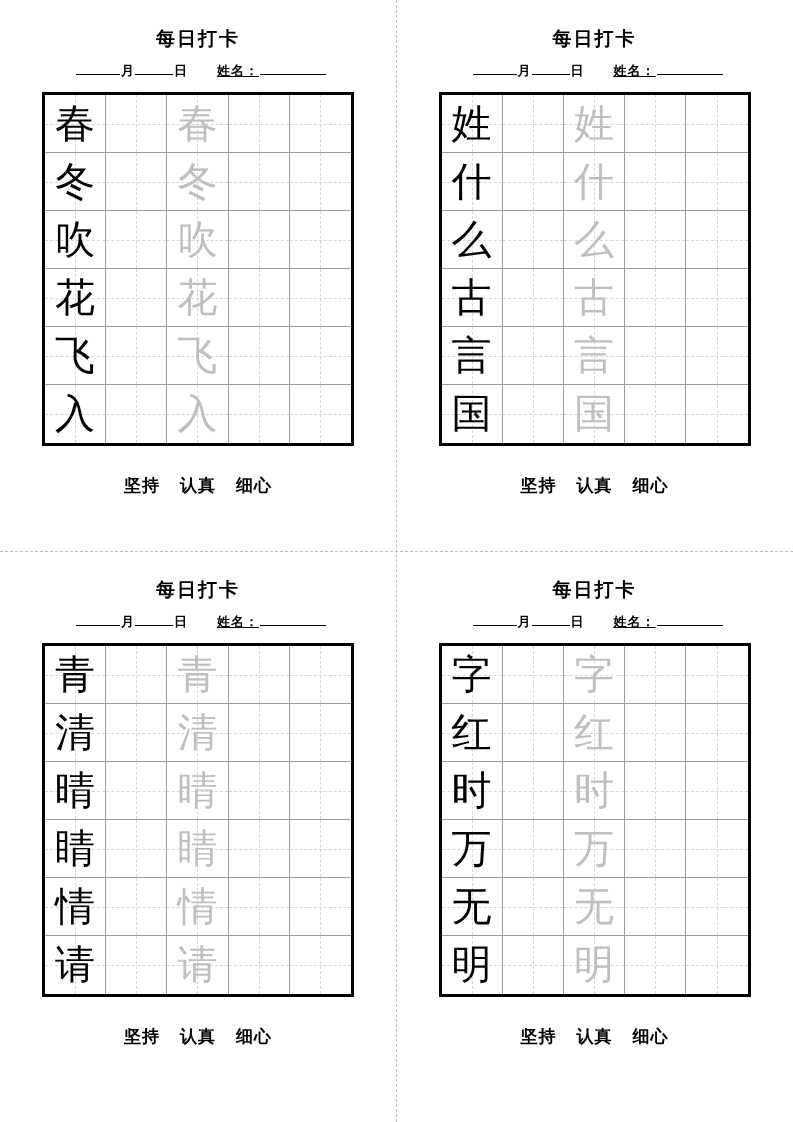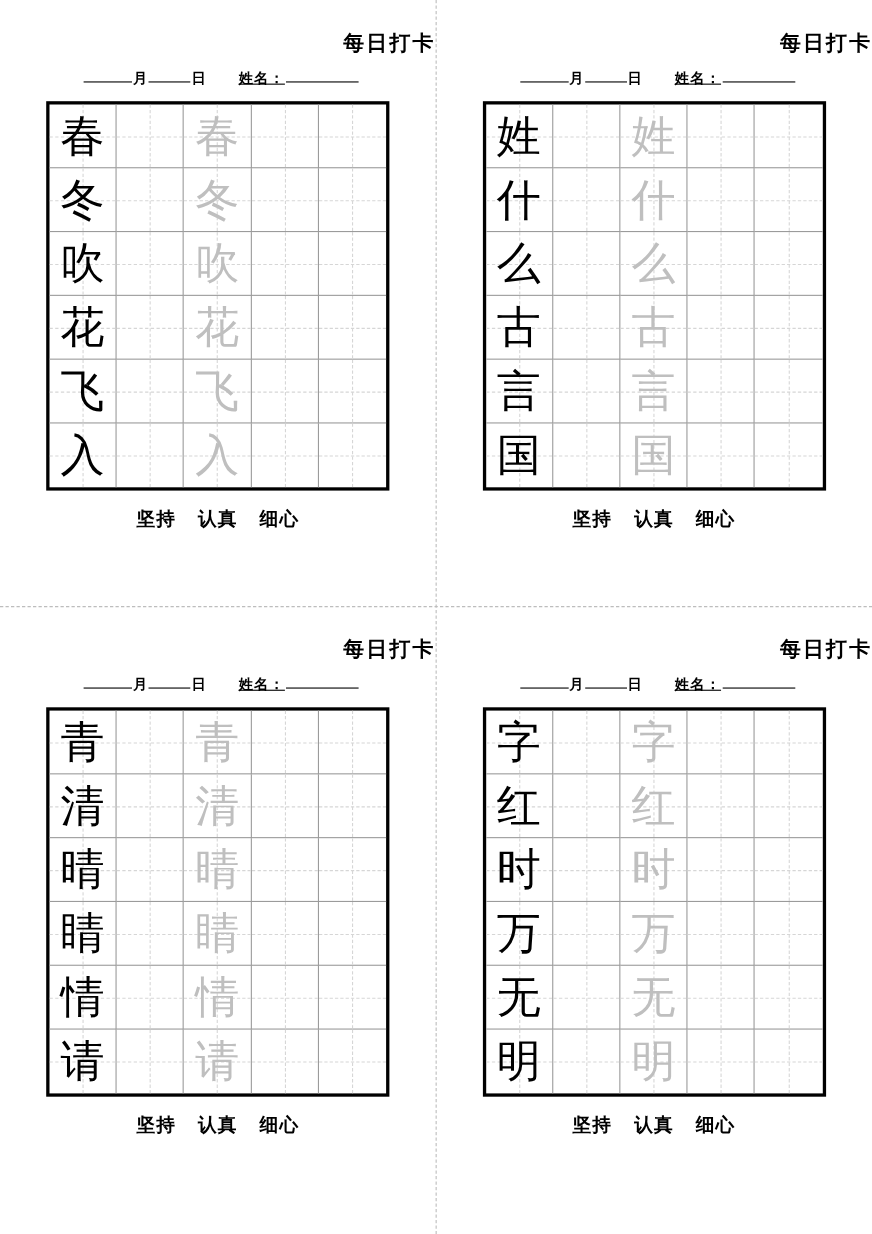--- a/index.html
+++ b/index.html
@@ -47,21 +47,21 @@
     grid-template-rows: 551px 571px;
   }
 
   .card {
     position: relative;
     box-sizing: border-box;
     padding-top: 26px;
   }
 
   .card-title {
-    text-align: right;
+    text-align: center;
     font-size: 19px;
     font-weight: bold;
     letter-spacing: 2px;
     font-family: "Liberation Serif", serif;
     margin: 0 0 10px 0;
   }
 
   .card-meta {
     display: flex;
     align-items: baseline;
@@ -141,21 +141,21 @@
     font-family: "Liberation Serif", serif;
   }
   .glyph.solid { color: #000; }
   .glyph.trace { color: #bfbfbf; }
 
   .card-footer {
     text-align: center;
     font-size: 17px;
     font-weight: bold;
     letter-spacing: 1px;
-    margin-top: 14px;
+    margin-top: 28px;
   }
   .card-footer span { display: inline-block; }
   .footer-gap { width: 20px; }
 </style>
 </head>
 <body>
 
 <div class="page">
   <div class="cut-line-v"></div>
   <div class="cut-line-h"></div>

